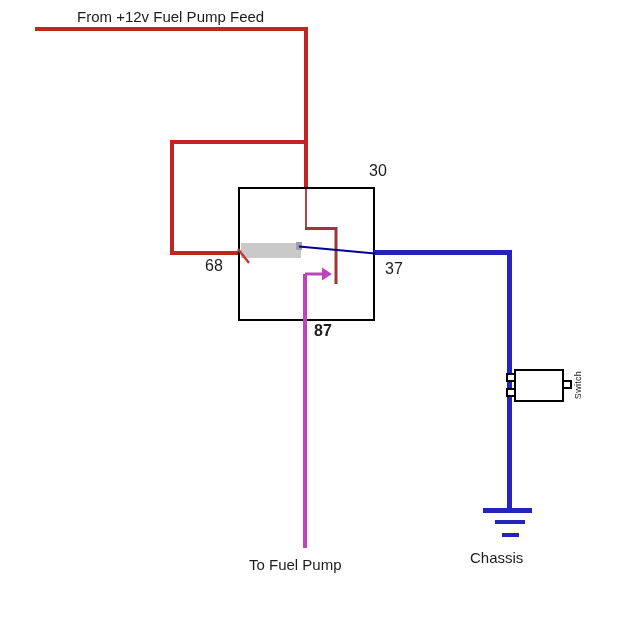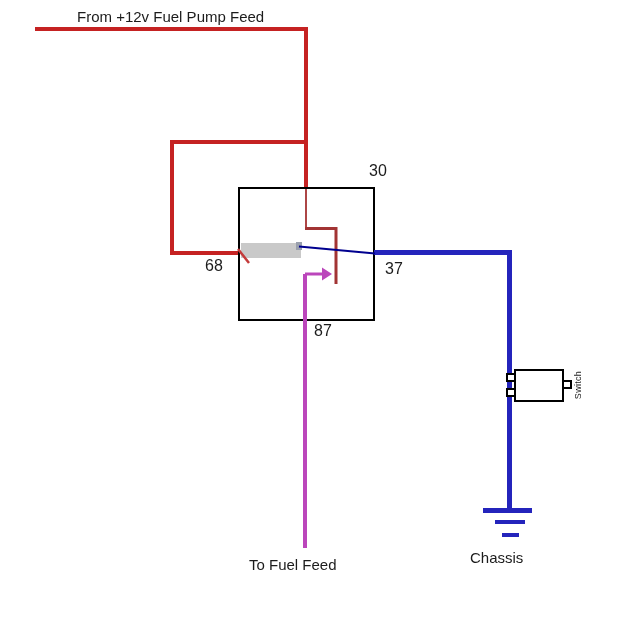--- a/index.html
+++ b/index.html
@@ -38,21 +38,21 @@
   .sw-tab-tl{left:506px;top:373px;}
   .sw-tab-bl{left:506px;top:388px;}
   .sw-tab-r{left:562px;top:380px;}
   .sw-label{left:558px;top:379px;width:44px;height:12px;font-size:9px;text-align:center;
     transform:rotate(-90deg);transform-origin:center center;letter-spacing:0.3px;}
   
   .lbl-feed{left:77px;top:9px;}
   .lbl-30{left:325px;top:162px;margin-left:44px;}
   .lbl-85{left:205px;top:257px;}
   .lbl-86{left:385px;top:260px;}
-  .lbl-87{left:314px;top:322px;}
+  .lbl-87{left:314px;top:322px;font-weight:bold;}
   .lbl-pump{left:249px;top:557px;}
   .lbl-chassis{left:470px;top:550px;text-align:center;}
   .overlay{position:absolute;left:0;top:0;width:633px;height:625px;pointer-events:none;}
 </style>
 </head>
 <body>
 
 <div class="canvas">
 
   <div class="seg red w-red-top-h"></div>
@@ -87,16 +87,16 @@
     <line x1="299" y1="246.5" x2="375" y2="253.5" stroke-width="2" stroke="#00008f"></line>
     <line x1="305" y1="274" x2="322" y2="274" stroke-width="3" stroke="#bb46bb"></line>
     <polygon points="322,267.5 332,274 322,280.5" fill="#bb46bb"></polygon>
   </svg>
 
   <div class="lbl lbl-feed">From +12v Fuel Pump Feed</div>
   <div class="term lbl-30">30</div>
   <div class="term lbl-85">68</div>
   <div class="term lbl-86">37</div>
   <div class="term lbl-87">87</div>
-  <div class="lbl lbl-pump">To Fuel Feed</div>
+  <div class="lbl lbl-pump">To Fuel Pump</div>
   <div class="lbl lbl-chassis">Chassis</div>
 
 </div>
 
 </body></html>

